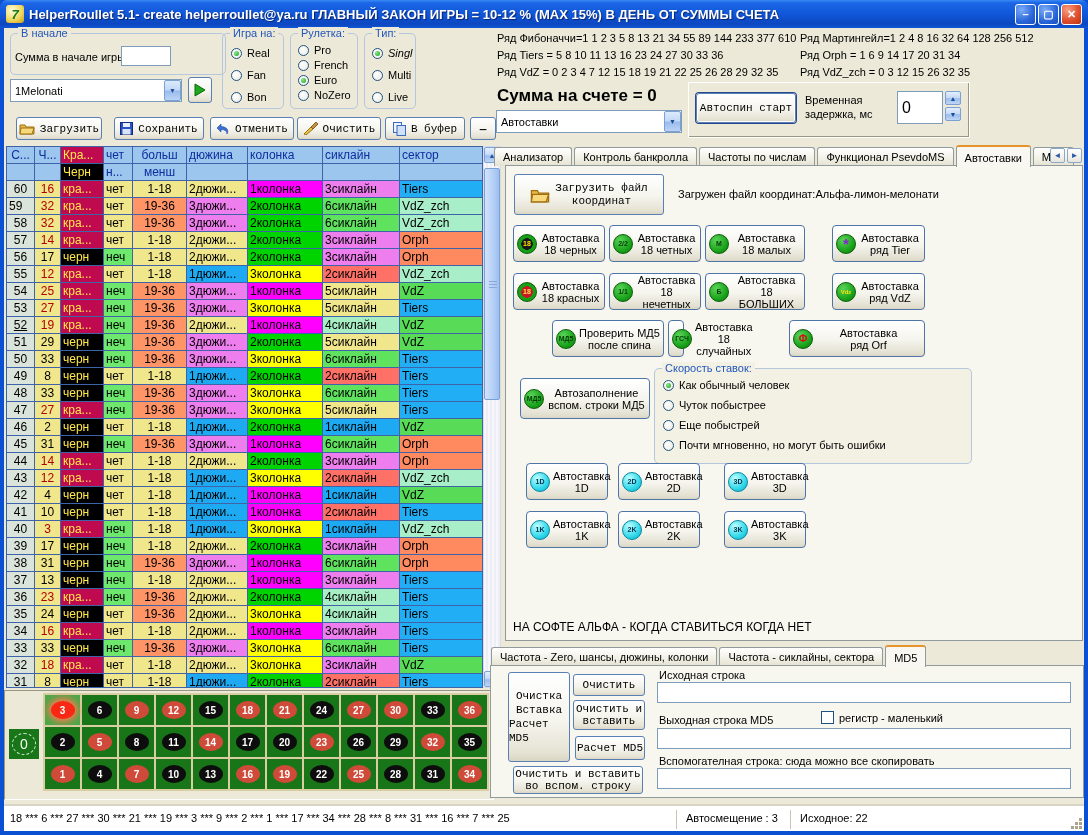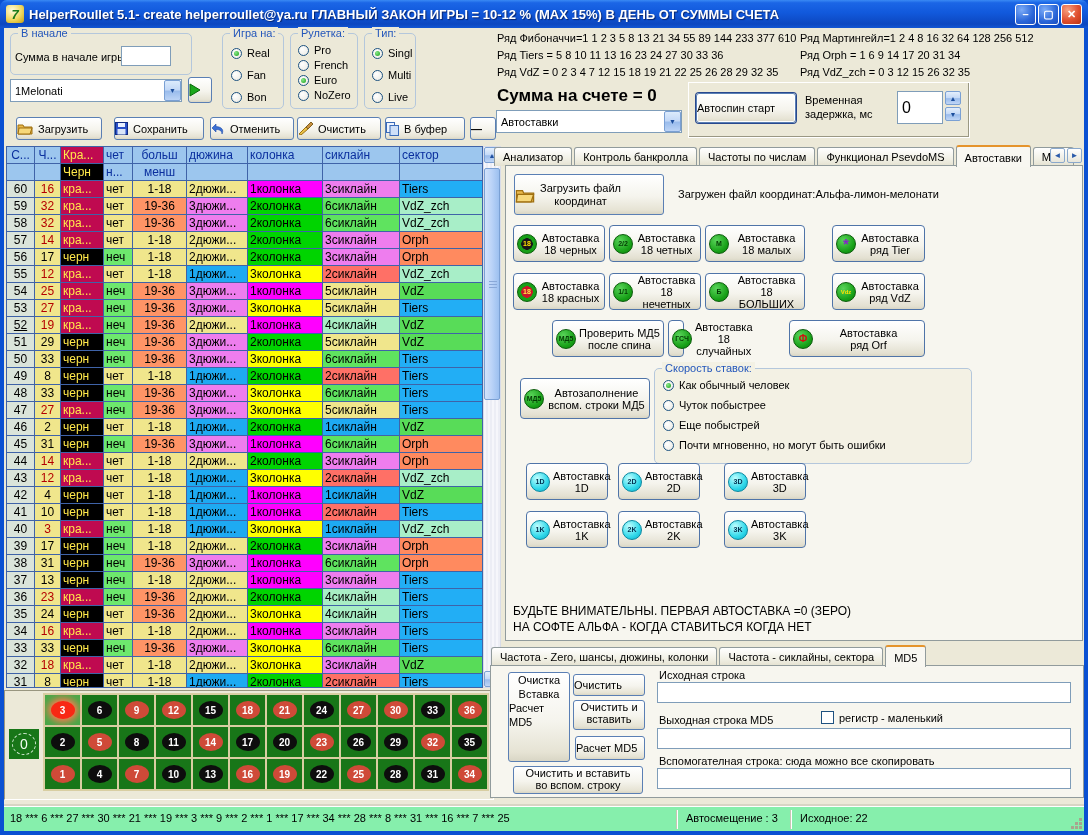--- a/index.html
+++ b/index.html
@@ -20,24 +20,24 @@
 
   
   .gb{position:absolute;border:1px solid #b4c7dc;border-radius:5px;}
   .gb .cap{position:absolute;top:-7px;left:7px;background:#ECE9D8;padding:0 3px;color:#2356bb;white-space:nowrap;}
   .radio{display:flex;align-items:center;gap:5px;white-space:nowrap;}
   .rdot{width:11px;height:11px;border-radius:50%;border:1px solid #1d5281;background:radial-gradient(circle at 35% 35%,#fff,#e9e9e2);flex:0 0 auto;}
   .radio.sel .rdot{box-shadow:inset 0 0 0 0;}
   .radio.sel .rdot::before{content:"";display:block;width:5px;height:5px;margin:2px;border-radius:50%;
     background:radial-gradient(circle at 35% 35%,#8ae88a,#17a017);}
   
-  .btn{position:absolute;display:flex;align-items:center;justify-content:flex-start;gap:5px;
+  .btn{position:absolute;display:flex;align-items:center;justify-content:center;gap:5px;
     border:1px solid #5a7fb4;border-radius:3px;color:#000;
     background:linear-gradient(180deg,#ffffff 0%,#f5f4ed 55%,#e6e3d4 90%,#d9d6c5 100%);
-    box-shadow:inset 0 1px 0 #fff;}
+    box-shadow:inset 0 1px 0 #fff;font-family:Liberation Mono, monospace;}
   .inp{position:absolute;border:1px solid #7f9db9;background:#fff;}
   .combo{position:absolute;border:1px solid #7f9db9;background:#fff;display:flex;align-items:center;padding-left:4px;}
   .carrow{margin-left:auto;align-self:stretch;width:17px;border:1px solid #7aa0d4;border-radius:2px;color:#1c4e9c;font-size:7px;
     background:linear-gradient(180deg,#dcebfc,#c4d9f7 45%,#9abcec 55%,#bcd4f6);display:flex;align-items:center;justify-content:center;}
   .sunkpanel{position:absolute;border:1px solid #fff;box-shadow:-1px -1px 0 #9a9883 inset;background:#ECE9D8;}
   .svgic{flex:0 0 auto;display:block;}
 
   
   .tabs{position:absolute;display:flex;align-items:flex-end;}
   .tab{position:relative;padding:3px 8px 3px;border:1px solid #919b9c;border-bottom:none;border-radius:3px 3px 0 0;margin-right:2px;
@@ -87,21 +87,21 @@
   .chip{min-width:24px;height:18px;border-radius:50%;color:#fff;font-size:10px;font-weight:bold;
     display:flex;align-items:center;justify-content:center;}
   .chip.red{background:#cf4a38;}
   .chip.blk{background:#0d0d0d;}
   .bcell.hl .chip.red{background:#f82814;box-shadow:0 0 7px 3px #ff7850;}
   .zerocell{position:absolute;left:4px;top:38px;width:30px;height:30px;background:#187618;display:flex;align-items:center;justify-content:center;}
   .zeroin{width:24px;height:22px;border:1px dashed #cfe8cf;border-radius:50%;color:#f4fff4;font-size:14px;
     display:flex;align-items:center;justify-content:center;}
 
   
-  .status{position:absolute;left:0;top:778px;width:1080px;height:25px;background:#86efac;border-top:1px solid #fff;
+  .status{position:absolute;left:0;top:778px;width:1080px;height:25px;background:#ffffff;border-top:1px solid #fff;
     box-shadow:0 -2px 0 #d8d5c4;}
   .stext{position:absolute;top:5px;font-size:11px;white-space:nowrap;}
   .sdiv{position:absolute;top:3px;width:2px;height:19px;border-left:1px solid #c8c5b4;border-right:1px solid #fff;}
   .grip{position:absolute;right:2px;bottom:2px;width:3px;height:3px;background:#a8a48e;
     box-shadow:-4px 0 0 #a8a48e,-8px 0 0 #a8a48e,0 -4px 0 #a8a48e,-4px -4px 0 #a8a48e,0 -8px 0 #a8a48e;}
 
   .lbl{position:absolute;white-space:nowrap;}
   .big{font-size:17px;font-weight:bold;}
   .warn{font-size:12px;}
   .spinbtns{position:absolute;display:flex;flex-direction:column;gap:2px;}
@@ -117,21 +117,21 @@
     <span class="apptitle">HelperRoullet 5.1- create helperroullet@ya.ru ГЛАВНЫЙ ЗАКОН ИГРЫ = 10-12 % (MAX 15%) В ДЕНЬ ОТ СУММЫ СЧЕТА</span>
     <span class="wbtns">
       <span class="wbtn b">–</span>
       <span class="wbtn b">▢</span>
       <span class="wbtn r">✕</span>
     </span>
   </div>
 
   <div class="client">
 
-    <div class="gb" style="left:6px;top:5px;width:182px;height:42px;">
+    <div class="gb" style="left:6px;top:5px;width:216px;height:42px;">
       <span class="cap">В начале</span>
       <span class="lbl" style="left:4px;top:17px;">Сумма в начале игры</span>
       <input class="inp" style="left: 110px; top: 12px; width: 50px; height: 20px;" value="">
     </div>
     <div class="combo" style="left:6px;top:51px;width:172px;height:23px;">
       <span>1Melonati</span>
       <span class="carrow">▼</span>
     </div>
     <div class="btn" style="left:184px;top:49px;width:24px;height:26px;">
       <svg class="svgic" width="12" height="14" viewBox="0 0 12 14">
@@ -172,21 +172,21 @@
           </div>
           <div class="radio" style="position: absolute; left: 7px; top: 55px;">
             <span class="rdot"></span>
             <span>NoZero</span>
           </div>
         </div>
     </div>
     <div class="gb" style="left:360px;top:5px;width:52px;height:76px;">
       <span class="cap">Тип:</span>
       <div style="position:absolute;inset:0;">
-          <div class="radio sel" style="position: absolute; left: 7px; top: 13px;">
+          <div class="radio sel" style="position: absolute; left: 7px; top: 13px; font-style: italic;">
             <span class="rdot"></span>
             <span>Singl</span>
           </div>
           <div class="radio" style="position: absolute; left: 7px; top: 35px;">
             <span class="rdot"></span>
             <span>Multi</span>
           </div>
           <div class="radio" style="position: absolute; left: 7px; top: 57px;">
             <span class="rdot"></span>
             <span>Live</span>
@@ -281,21 +281,21 @@
       <div class="tgrid" id="tbody">
           <div class="tc" style="text-align: center; background: rgb(218, 228, 218); color: rgb(0, 0, 0);">60</div>
           <div class="tc" style="text-align: center; background: rgb(240, 230, 140); color: rgb(180, 0, 0);">16</div>
           <div class="tc" style="background: rgb(191, 10, 80); color: rgb(255, 232, 74);">кра...</div>
           <div class="tc" style="background: rgb(240, 230, 140); color: rgb(0, 0, 0);">чет</div>
           <div class="tc" style="text-align: center; background: rgb(240, 230, 140); color: rgb(0, 0, 0);">1-18</div>
           <div class="tc" style="background: rgb(240, 230, 140); color: rgb(0, 0, 0);">2дюжи...</div>
           <div class="tc" style="background: rgb(255, 0, 255); color: rgb(0, 0, 0);">1колонка</div>
           <div class="tc" style="background: rgb(238, 125, 238); color: rgb(0, 0, 0);">3сиклайн</div>
           <div class="tc" style="background: rgb(34, 174, 245); color: rgb(0, 0, 0);">Tiers</div>
-          <div class="tc" style="text-align: center; background: rgb(218, 228, 218); color: rgb(0, 0, 0);">59</div>
+          <div class="tc" style="text-align: left; background: rgb(218, 228, 218); color: rgb(0, 0, 0);">59</div>
           <div class="tc" style="text-align: center; background: rgb(240, 230, 140); color: rgb(180, 0, 0);">32</div>
           <div class="tc" style="background: rgb(191, 10, 80); color: rgb(255, 232, 74);">кра...</div>
           <div class="tc" style="background: rgb(240, 230, 140); color: rgb(0, 0, 0);">чет</div>
           <div class="tc" style="text-align: center; background: rgb(255, 148, 102); color: rgb(0, 0, 0);">19-36</div>
           <div class="tc" style="background: rgb(238, 125, 238); color: rgb(0, 0, 0);">3дюжи...</div>
           <div class="tc" style="background: rgb(0, 212, 0); color: rgb(0, 0, 0);">2колонка</div>
           <div class="tc" style="background: rgb(95, 227, 95); color: rgb(0, 0, 0);">6сиклайн</div>
           <div class="tc" style="background: rgb(168, 238, 200); color: rgb(0, 0, 0);">VdZ_zch</div>
           <div class="tc" style="text-align: center; background: rgb(218, 228, 218); color: rgb(0, 0, 0);">58</div>
           <div class="tc" style="text-align: center; background: rgb(240, 230, 140); color: rgb(180, 0, 0);">32</div>
@@ -794,21 +794,20 @@
           <div class="bet" style="width: 82px;">
             <span class="bicon ic-cyan">2K</span>
             <span class="t"><span>Автоставка</span><br><span>2K</span></span>
           </div>
           <div class="bet" style="width: 82px; margin-left: auto;">
             <span class="bicon ic-cyan">3K</span>
             <span class="t"><span>Автоставка</span><br><span>3K</span></span>
           </div>
         </div>
 
-      <span class="lbl warn" style="left:7px;top:438px;">БУДЬТЕ ВНИМАТЕЛЬНЫ. ПЕРВАЯ АВТОСТАВКА =0 (ЗЕРО)</span>
       <span class="lbl warn" style="left:7px;top:454px;text-align:center;">НА СОФТЕ АЛЬФА - КОГДА СТАВИТЬСЯ КОГДА НЕТ</span>
     </div>
 
     <div class="tabs" style="left:487px;top:614px;height:24px;" id="freq-tabs">
         <span class="tab">Частота - Zero, шансы, дюжины, колонки</span>
         <span class="tab">Частота - сиклайны, сектора</span>
         <span class="tab active">MD5</span>
       </div>
     <div class="pane" style="left:486px;top:637px;width:594px;height:133px;">
       <div class="btn" style="left:17px;top:6px;width:62px;height:90px;flex-direction:column;gap:0;line-height:14px;">

